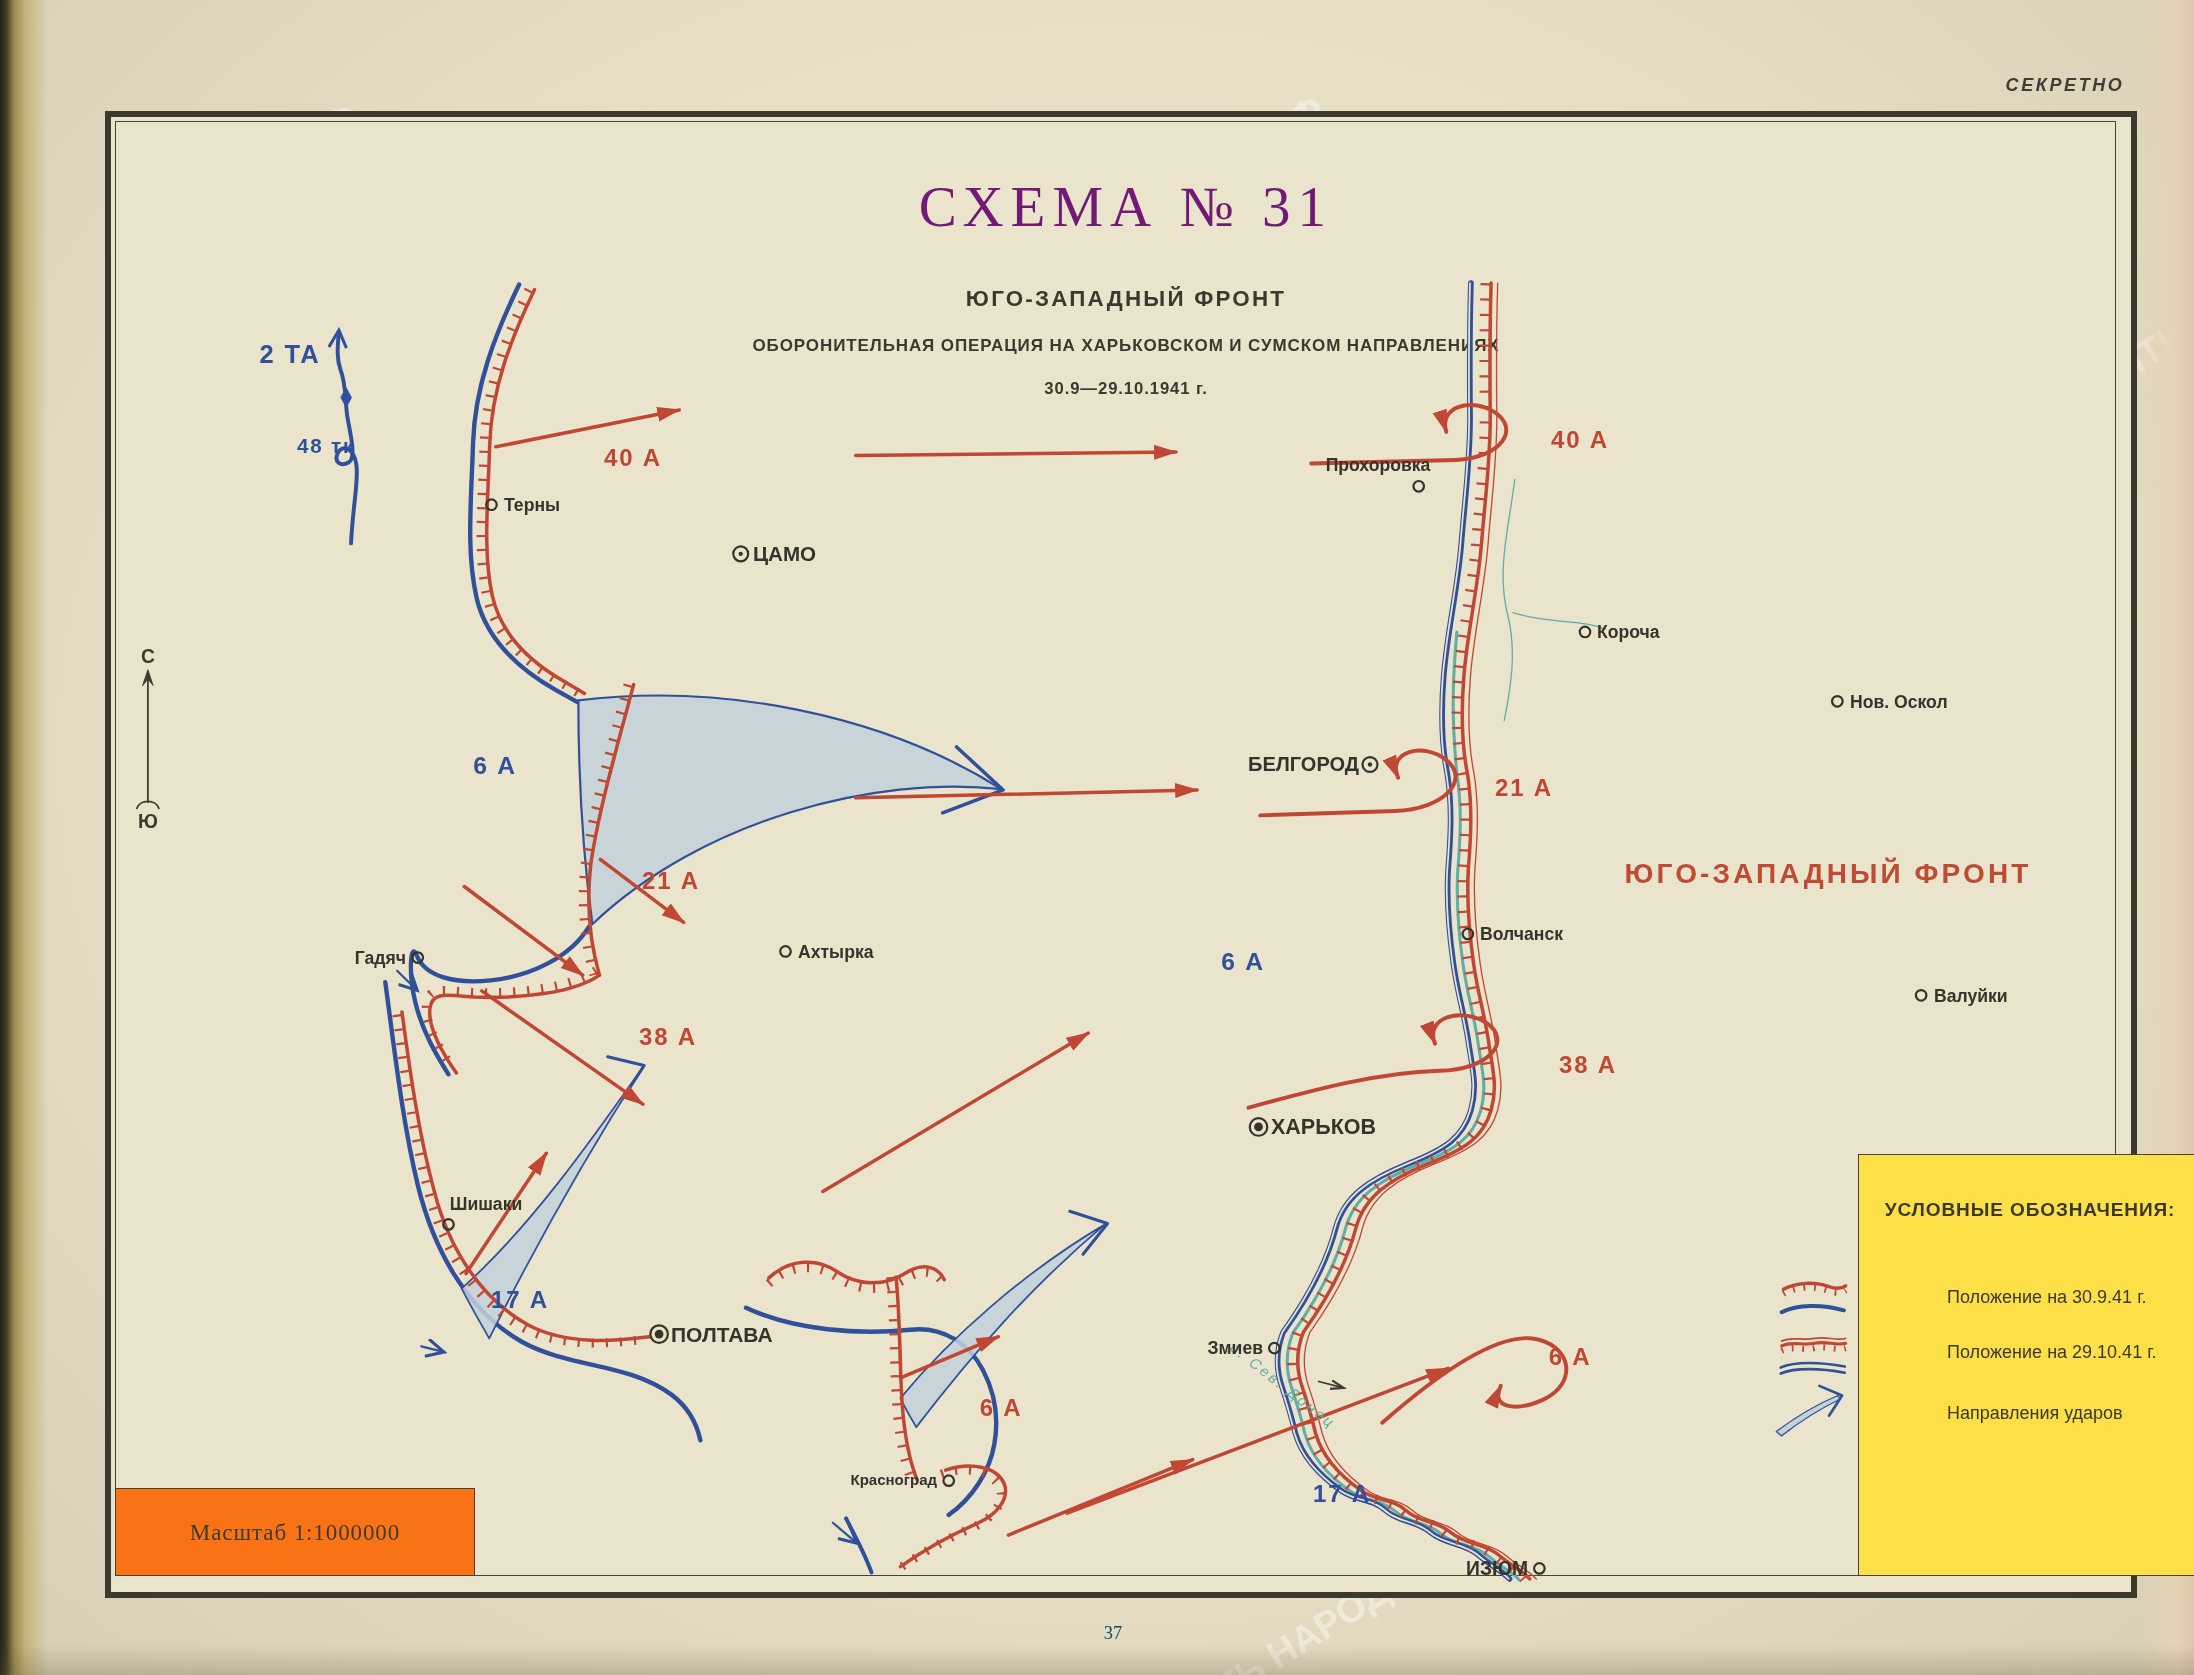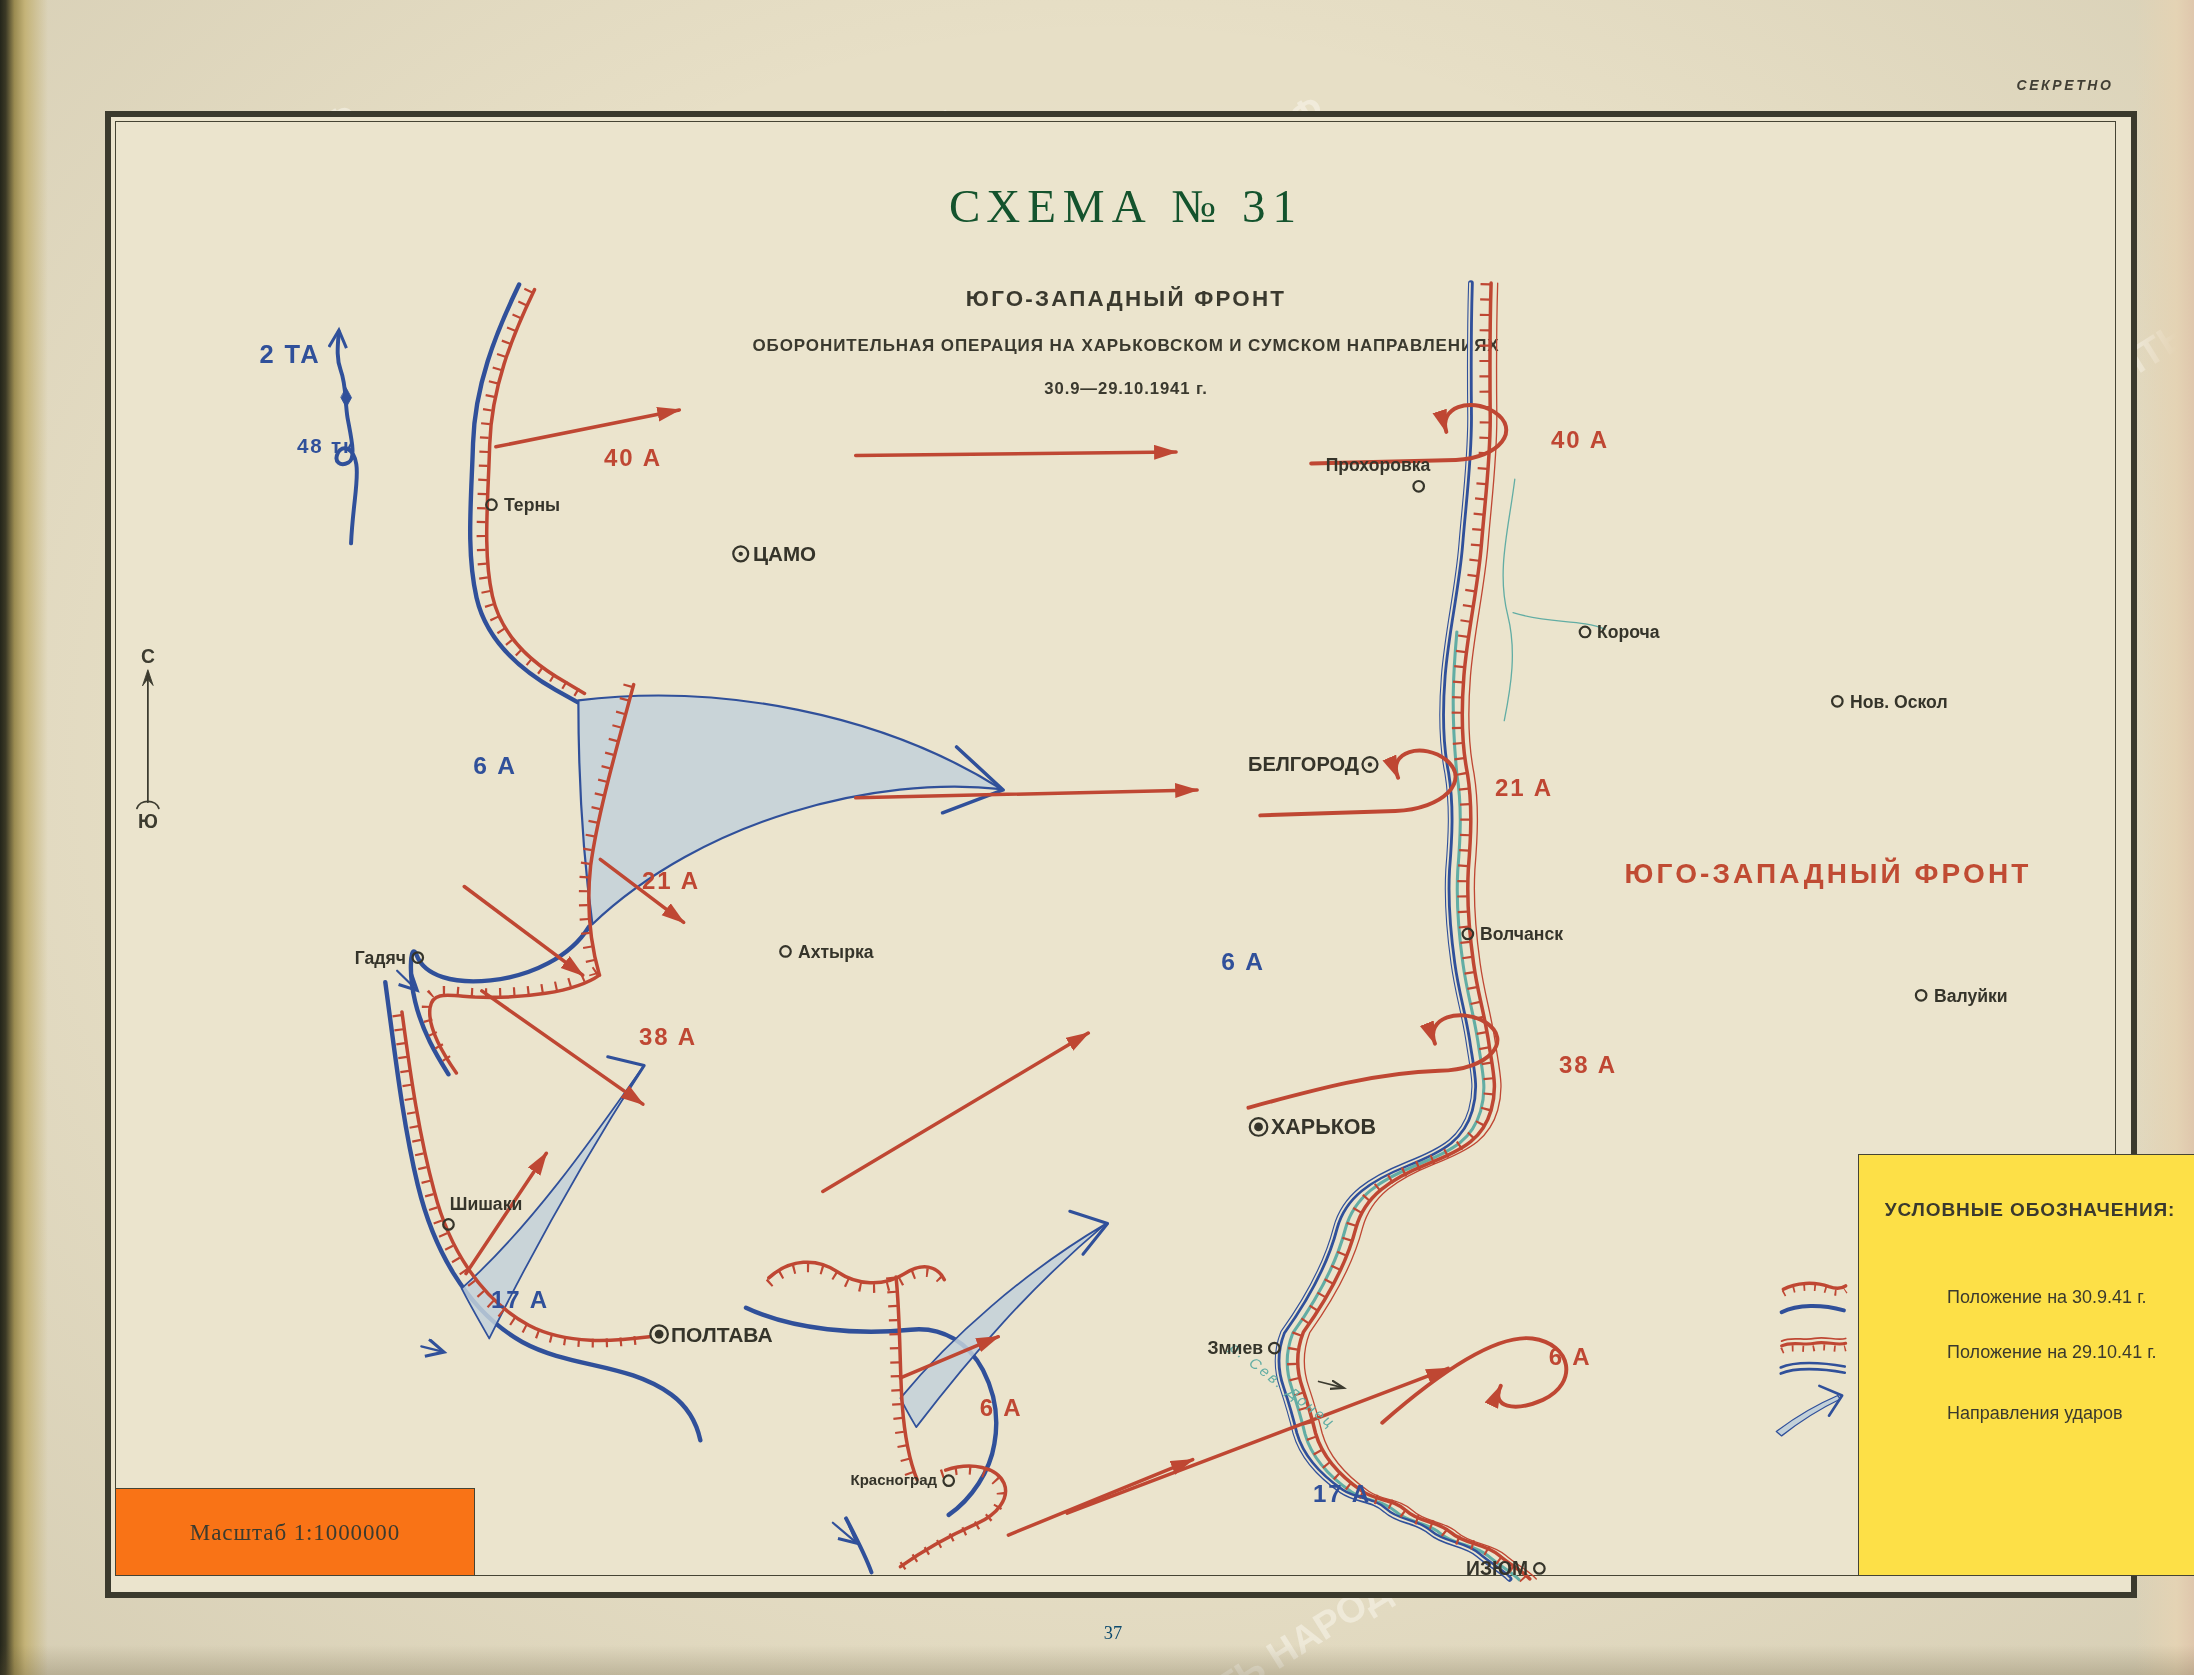--- a/index.html
+++ b/index.html
@@ -17,22 +17,22 @@
   .page-edge-bottom{position:absolute;left:0;right:0;bottom:0;height:31px;
     background:linear-gradient(0deg,rgba(90,78,48,.25),rgba(90,78,48,0));}
 
   .frame-outer{position:absolute;left:105px;top:111px;width:2020px;height:1475px;
     border:6.1px solid #3b3a2d;background:#ebe4cd;}
   .frame-inner{position:absolute;left:115px;top:121px;width:1999px;height:1453px;
     border:1.8px solid #454434;}
 
   .abs{position:absolute;}
   .lbl{position:absolute;white-space:nowrap;transform:translate(-50%,-50%);line-height:1;}
-  .classification{font-weight:bold;font-style:italic;font-size:14px;letter-spacing:2.6px;color:#403e34;}
-  .title-main{font-family:"Liberation Serif",serif;font-size:47px;letter-spacing:7px;color:#14532d;}
+  .classification{font-weight:bold;font-style:italic;font-size:18px;letter-spacing:2.6px;color:#403e34;}
+  .title-main{font-family:"Liberation Serif",serif;font-size:57px;letter-spacing:7px;color:#701a75;}
   .title-sub1{font-weight:bold;font-size:22.4px;letter-spacing:2.2px;color:#3a392e;}
   .title-sub2{font-weight:bold;font-size:17px;letter-spacing:0.9px;color:#3a392e;}
   .title-sub3{font-weight:bold;font-size:16.7px;letter-spacing:0.9px;color:#3a392e;}
   .page-num{font-family:"Liberation Serif",serif;font-size:18.4px;color:#0c4a6e;}
 
   .city-label{font-weight:bold;color:#35342a;}
   .army-red{font-weight:bold;color:#bf4733;}
   .army-blue{font-weight:bold;color:#30509a;}
   .front-big{font-weight:bold;font-size:28px;letter-spacing:3.1px;color:#c04b33;}
   .compass-letter{font-weight:bold;font-size:19.3px;color:#3c3b2f;}

